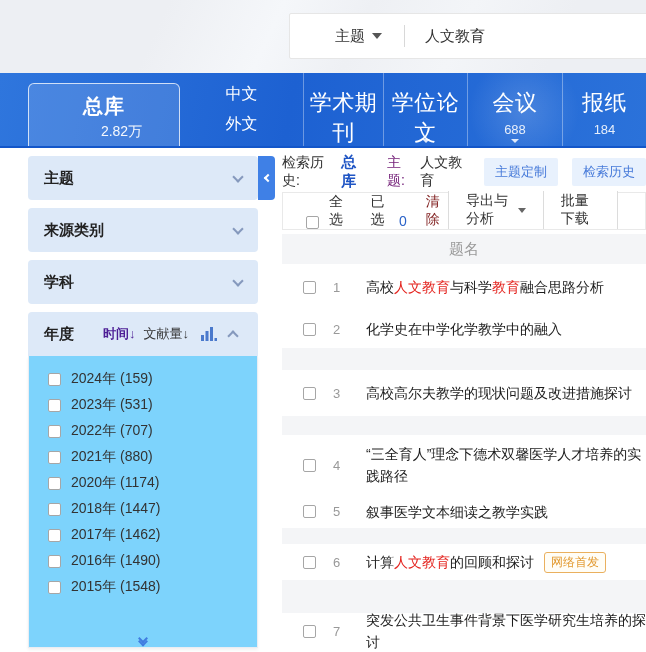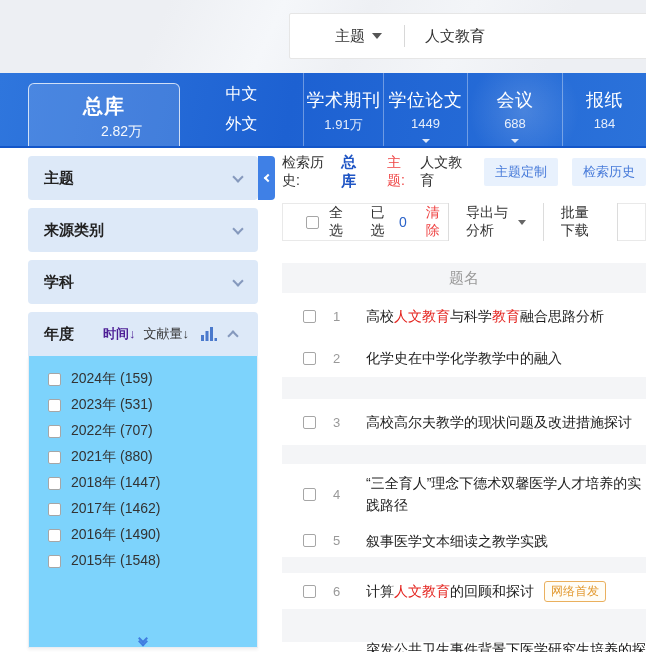--- a/index.html
+++ b/index.html
@@ -31,21 +31,21 @@
   .zk-label { font-size:20px; font-weight:bold; margin-top:9px; letter-spacing:1px; }
   .zk-count { font-size:14px; margin-top:3px; opacity:.95;padding-left:35px; }
   .lang-col { width:127px; display:flex; flex-direction:column; justify-content:center;
     align-items:center; gap:9px; color:#fff; font-size:16px; }
   .lang-item { cursor:pointer; }
   .nav-tabs { display:flex; height:100%; }
   .nav-tab { position:relative; width:84px; height:100%; color:#fff; text-align:center;
     cursor:pointer; padding-top:15px; border-left:1px solid rgba(255,255,255,.35); }
   .nav-tab:first-child { width:80px; }
   .nav-tab:nth-child(3) { width:95px; }
-  .nav-tab .t-label { font-size:18px; letter-spacing:.5px; }
+  .nav-tab .t-label { font-size:22px; letter-spacing:.5px; }
   .nav-tab .t-count { font-size:13px; margin-top:4px; color:rgba(255,255,255,.88); }
   .nav-tab .t-drop { position:absolute; bottom:3px; left:50%; margin-left:-4px; width:0; height:0;
     border-left:4px solid transparent; border-right:4px solid transparent;
     border-top:4px solid rgba(255,255,255,.85); }
 
   
   .sidebar { position:absolute; left:28px; top:156px; width:230px; }
   .side-panel { height:44px; background:#dde9f8; border-radius:4px; margin-bottom:8px;
     display:flex; align-items:center; justify-content:space-between; padding:0 16px;
     cursor:pointer; }
@@ -73,37 +73,37 @@
     background:#3f80e6; border-radius:0 4px 4px 0; cursor:pointer;
     display:flex; align-items:center; justify-content:center; }
   .chev-left { display:inline-block; width:6px; height:6px; border-left:2px solid #fff;
     border-bottom:2px solid #fff; transform:rotate(45deg); margin-left:2px; }
 
   
   .main { position:absolute; left:282px; top:148px; width:364px; }
   .scope-line { height:26px; margin-top:11px; display:flex; align-items:center; font-size:14px; }
   .scope-label { color:#333; }
   .scope-value { color:#1f55c4; font-weight:bold; margin-left:6px; font-size:15px; }
-  .topic-label { color:#ef4444; margin-left:19px; }
+  .topic-label { color:#701a75; margin-left:19px; }
   .topic-value { color:#333; margin-left:5px; }
   .scope-badge { margin-left:14px; background:#e8f1fd; color:#4579d9; font-size:13px;
     padding:5px 11px; border-radius:2px; cursor:pointer; white-space:nowrap; }
-  .toolbar { margin-top:18px; height:38px; border:1px solid #e9e9e9; background:#fff;
-    display:flex; align-items:center; }
+  .toolbar { margin-top:7px; height:38px; border:1px solid #e9e9e9; background:#fff;
+    display:flex; align-items:flex-end; }
   .toolbar .cbx { margin-left:23px; margin-right:0; }
   .tb-text { font-size:14px; color:#333; margin-left:10px; cursor:pointer; }
   .tb-count { font-size:14px; color:#2a62c8; margin-left:6px; }
-  .tb-clear { font-size:14px; color:#ef4444; margin-left:19px; cursor:pointer; }
+  .tb-clear { font-size:14px; color:#7f1d1d; margin-left:19px; cursor:pointer; }
   .tb-buttons { margin-left:auto; margin-right:27px; display:flex; height:38px; margin-top:0; }
   .tb-btn { display:flex; align-items:center; justify-content:center; gap:7px;
     border-left:1px solid #dcdcdc; padding:0 17px; font-size:14px; color:#333;
     cursor:pointer; background:#fff; height:100%; }
   .tb-btn:last-child { border-right:1px solid #dcdcdc; }
   .tb-btn .tri-down { border-top-color:#666; border-left-width:4px; border-right-width:4px; border-top-width:5px; }
-  .list-head { margin-top:22px; height:30px; background:#f4f5f7; display:flex;
+  .list-head { margin-top:4px; height:30px; background:#f4f5f7; display:flex;
     align-items:center; justify-content:center; font-size:15px; color:#999; }
   .result-list { background:#f4f5f7; }
   .result-row { background:#fff; display:flex; align-items:center; padding-left:21px; }
   .result-row:nth-of-type(1){ height:46px; }
   .result-row:nth-of-type(2){ height:38px; margin-bottom:22px; }
   .result-row:nth-of-type(3){ height:46px; margin-bottom:19px; }
   .result-row:nth-of-type(4){ height:60px; }
   .result-row:nth-of-type(5){ height:33px; margin-bottom:16px; }
   .result-row:nth-of-type(6){ height:36px; margin-bottom:33px; }
   .result-row:nth-of-type(7){ height:36px; }
@@ -201,20 +201,24 @@
         <div class="year-item">
           <span class="cbx"></span>
           <span>2022年 (707)</span>
         </div>
         <div class="year-item">
           <span class="cbx"></span>
           <span>2021年 (880)</span>
         </div>
         <div class="year-item">
           <span class="cbx"></span>
+          <span>2020年 (1174)</span>
+        </div>
+        <div class="year-item">
+          <span class="cbx"></span>
           <span>2018年 (1447)</span>
         </div>
         <div class="year-item">
           <span class="cbx"></span>
           <span>2017年 (1462)</span>
         </div>
         <div class="year-item">
           <span class="cbx"></span>
           <span>2016年 (1490)</span>
         </div>

